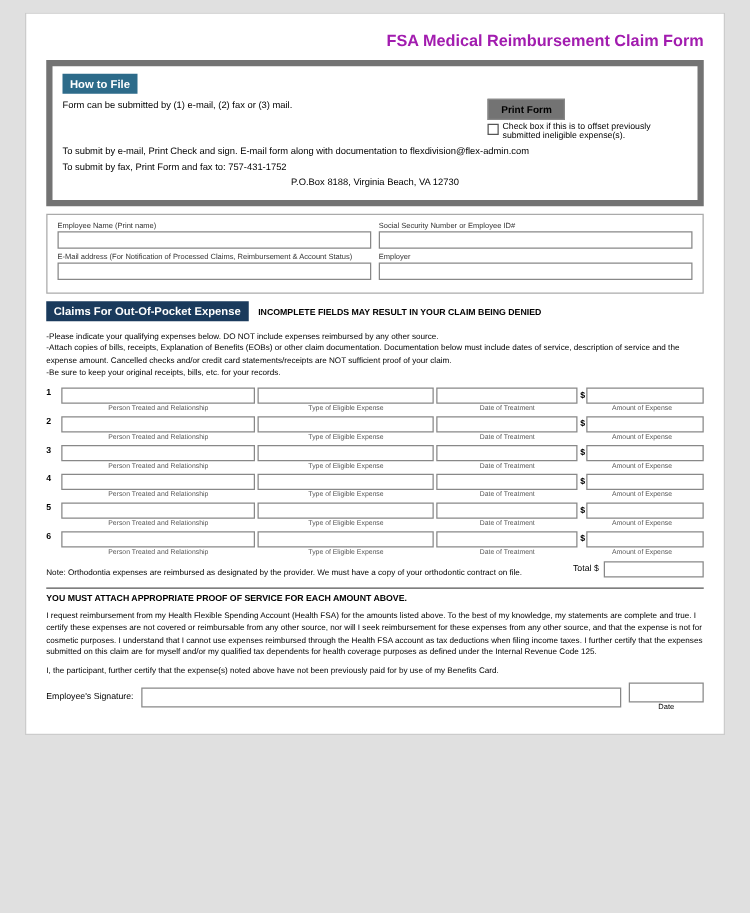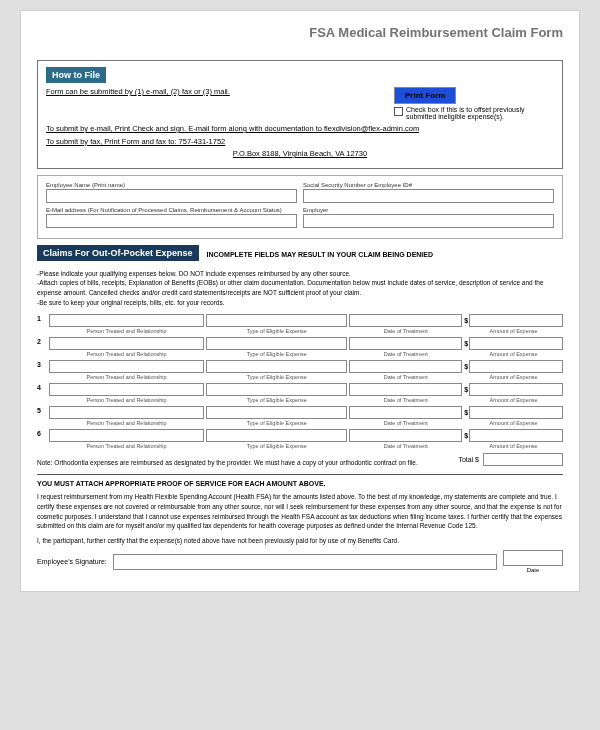--- a/index.html
+++ b/index.html
@@ -17,39 +17,39 @@
       width: 560px;
       padding: 14px 16px;
       font-size: 7.5px;
       color: #000;
       border: 1px solid #ccc;
     }
     .page-title {
       text-align: right;
       font-size: 13px;
       font-weight: bold;
-      margin-bottom: 20px;
-      color: #737373;
+      margin-bottom: 8px;
+      color: #a21caf;
     }
     
     .section-header {
       background: #2d6b8a;
       color: #fff;
       font-size: 9px;
       font-weight: bold;
       padding: 3px 6px;
       display: inline-block;
       margin-bottom: 4px;
     }
     .section-header-dark {
       background: #1a3a5c;
     }
     
     .how-to-file {
-      border: 1px solid #737373;
+      border: 5px solid #737373;
       padding: 6px 8px;
       margin-bottom: 6px;
     }
     .how-to-file-top {
       display: flex;
       justify-content: space-between;
       align-items: flex-start;
       margin-bottom: 4px;
     }
     .how-to-file-left {
@@ -69,31 +69,30 @@
       max-width: 160px;
     }
     .checkbox-box {
       width: 9px;
       height: 9px;
       border: 1px solid #555;
       flex-shrink: 0;
       margin-top: 1px;
     }
     .print-btn {
-      background: #1d4ed8;
+      background: #737373;
       border: 1px solid #888;
       padding: 3px 10px;
       font-size: 8px;
       cursor: pointer;
       font-weight: bold;
     }
     .file-line {
       margin-bottom: 2px;
       line-height: 1.4;
-      text-decoration: underline;
     }
     
     .account-holder {
       border: 1px solid #aaa;
       padding: 6px 8px;
       margin-bottom: 6px;
     }
     .form-row {
       display: flex;
       gap: 6px;

